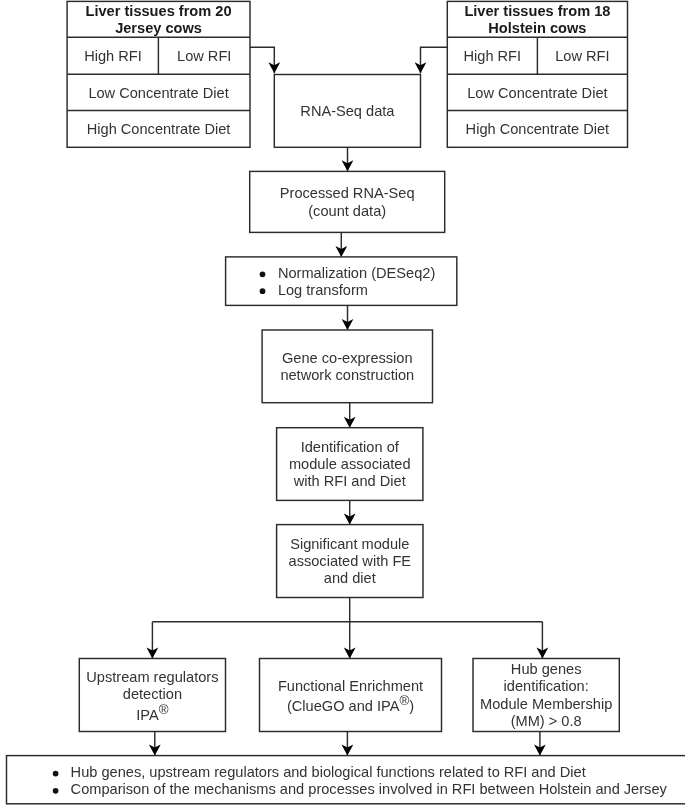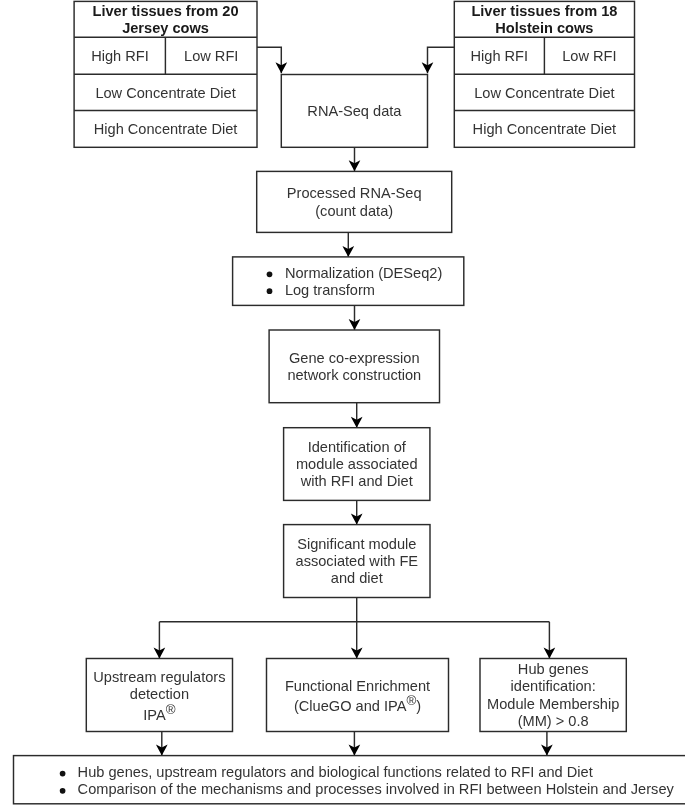--- a/index.html
+++ b/index.html
@@ -1,18 +1,18 @@
 <!DOCTYPE html>
 <html><head>
 <meta charset="utf-8">
 <style>
   html,body{margin:0;padding:0;background:#ffffff;}
   body{width:685px;height:806px;overflow:hidden;
        font-family:"Liberation Sans",sans-serif;color:#2b2b2b;}
-  #diagram{position:absolute;left:12px;top:0;width:549px;height:806px;}
+  #diagram{position:absolute;left:5px;top:0;width:549px;height:806px;}
   svg{display:block;shape-rendering:geometricPrecision;}
   .bx{fill:#ffffff;stroke:#2b2b2b;stroke-width:1.45;}
   .ln{stroke:#2b2b2b;stroke-width:1.45;fill:none;stroke-linecap:butt;stroke-linejoin:miter;}
   .ah{fill:#000000;stroke:none;}
   .tx{font-family:"Liberation Sans",sans-serif;font-size:14.6px;fill:#333333;text-anchor:middle;}
   .tx.b{font-weight:bold;fill:#1a1a1a;}
   .tx.l{text-anchor:start;}
   .sup{font-size:13.3px;}
   .bul{fill:#111111;}
 </style>

